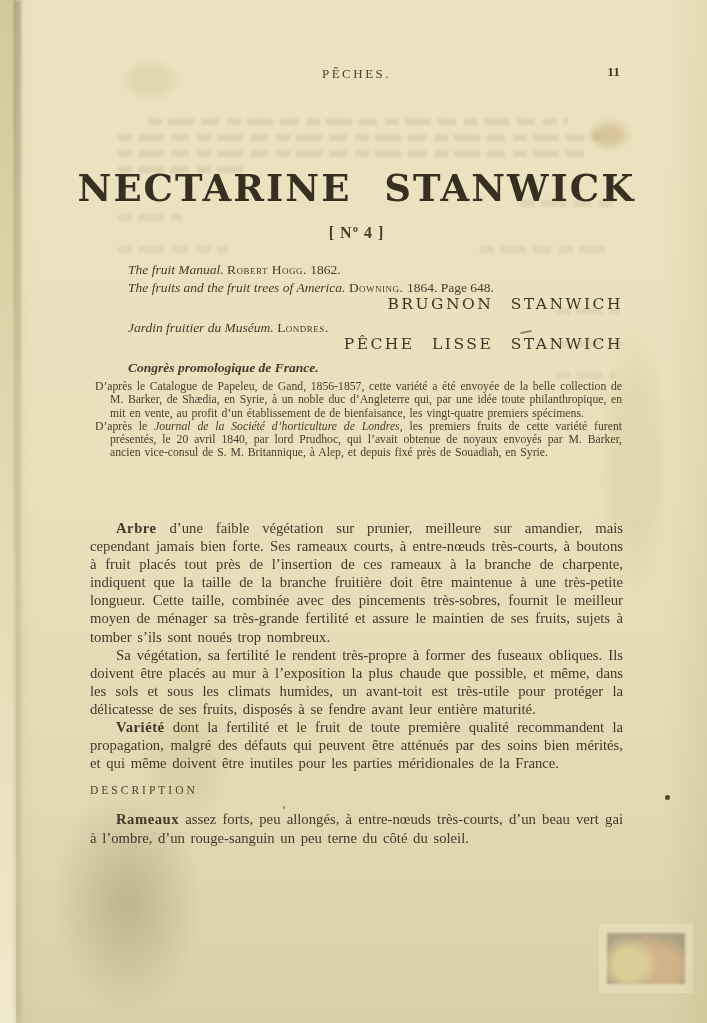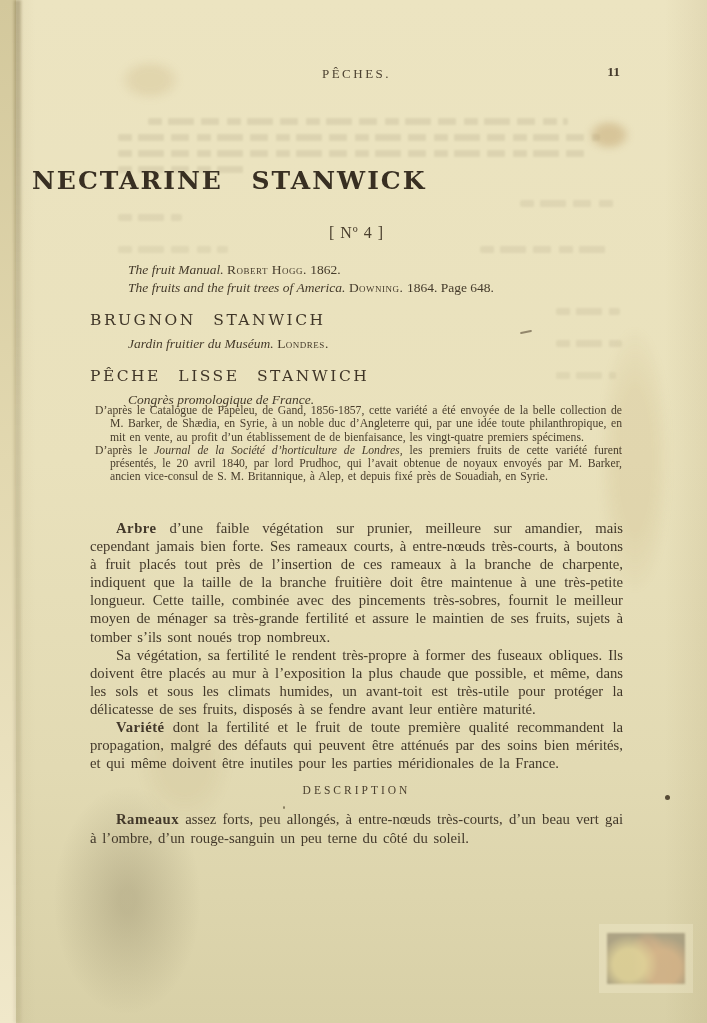--- a/index.html
+++ b/index.html
@@ -28,56 +28,56 @@
   
   #running-head{
     position:absolute;top:66px;left:90px;width:533px;text-align:center;
     font-size:13px;letter-spacing:2.5px;color:#4d4232;
   }
   #page-number{
     position:absolute;top:64px;left:560px;width:60px;text-align:right;
     font-size:13.5px;color:#443a2b;font-weight:bold;
   }
   #main-title{
-    position:absolute;top:166px;left:32px;width:623px;
-    font-family:"DejaVu Serif", serif;font-size:25px;font-weight:bold;
+    position:absolute;top:166px;left:45px;width:623px;text-align:center;
+    font-family:"DejaVu Serif", serif;font-size:37px;font-weight:bold;
     letter-spacing:2px;word-spacing:18px;color:#382f22;
   }
   #plate-number{
     position:absolute;top:224px;left:90px;width:533px;text-align:center;
-    font-size:16px;color:#4a3f2e;letter-spacing:1px;
+    font-size:16px;color:#4a3f2e;letter-spacing:1px;font-weight:bold;
   }
   #refs{
     position:absolute;top:261px;left:90px;width:533px;
     font-size:13.5px;line-height:17.5px;color:#453b2b;
   }
   .ref-line{padding-left:38px;}
   .ref-italic{font-style:italic;}
   .ref-smallcaps{font-variant:small-caps;letter-spacing:.5px;}
   .synonym{
-    text-align:left;font-family:"DejaVu Serif", serif;
+    text-align:right;font-family:"DejaVu Serif", serif;
     font-size:15.5px;letter-spacing:2.5px;word-spacing:10px;
-    color:#3f3527;margin-top:16px;margin-bottom:5px;
+    color:#3f3527;margin-top:0;margin-bottom:5px;
   }
   #notes{
-    position:absolute;top:404px;left:95px;width:527px;
+    position:absolute;top:380px;left:95px;width:527px;
     font-size:11.7px;line-height:13.3px;text-align:justify;
     color:#483d2c;word-spacing:1px;
   }
   .note{padding-left:15px;text-indent:-15px;margin:0;}
   .note-italic{font-style:italic;}
   #body-column{
     position:absolute;top:519px;left:90px;width:533px;
     font-size:14.7px;line-height:18.1px;text-align:justify;
     color:#42382a;word-spacing:2px;
   }
   #body-column p{margin:0;text-indent:26px;}
   .lead{font-weight:bold;letter-spacing:.5px;}
   #section-heading{
-    text-align:center;text-indent:0 !important;
+    text-indent:0 !important;
     font-size:11.5px;letter-spacing:3px;color:#4a3f2e;
     margin-top:9px !important;margin-bottom:11px !important;
   }
   
   .bleed{
     position:absolute;height:7px;border-radius:2px;
     background:repeating-linear-gradient(90deg,
       #6b5e3f 0 14px, rgba(0,0,0,0) 14px 20px,
       #6b5e3f 20px 46px, rgba(0,0,0,0) 46px 53px,
       #6b5e3f 53px 71px, rgba(0,0,0,0) 71px 79px);
@@ -151,21 +151,21 @@
       <span class="ref-italic">The fruits and the fruit trees of America.</span>
       <span class="ref-smallcaps">Downing.</span>
       <span>1864. Page 648.</span>
     </div>
     <div class="synonym">BRUGNON STANWICH</div>
     <div class="ref-line">
       <span class="ref-italic">Jardin fruitier du Muséum.</span>
       <span class="ref-smallcaps">Londres.</span>
     </div>
     <div class="synonym">PÊCHE LISSE STANWICH</div>
-    <div class="ref-line" style="margin-top:2px;">
+    <div class="ref-line" style="margin-top:2px;font-weight:bold;">
       <span class="ref-italic">Congrès promologique de France.</span>
     </div>
   </div>
 
   <div id="notes">
     <p class="note"><span>D’après le Catalogue de Papeleu, de Gand, 1856-1857, cette variété a été envoyée de la belle collection de M. Barker, de Shædia, en Syrie, à un noble duc d’Angleterre qui, par une idée toute philanthropique, en mit en vente, au profit d’un établissement de de bienfaisance, les vingt-quatre premiers spécimens.</span><span class="note-italic"></span><span></span></p>
     <p class="note"><span>D’après le </span><span class="note-italic">Journal de la Société d’horticulture de Londres,</span><span> les premiers fruits de cette variété furent présentés, le 20 avril 1840, par lord Prudhoc, qui l’avait obtenue de noyaux envoyés par M. Barker, ancien vice-consul de S. M. Britannique, à Alep, et depuis fixé près de Souadiah, en Syrie.</span></p>
   </div>
 
   <div id="body-column">

